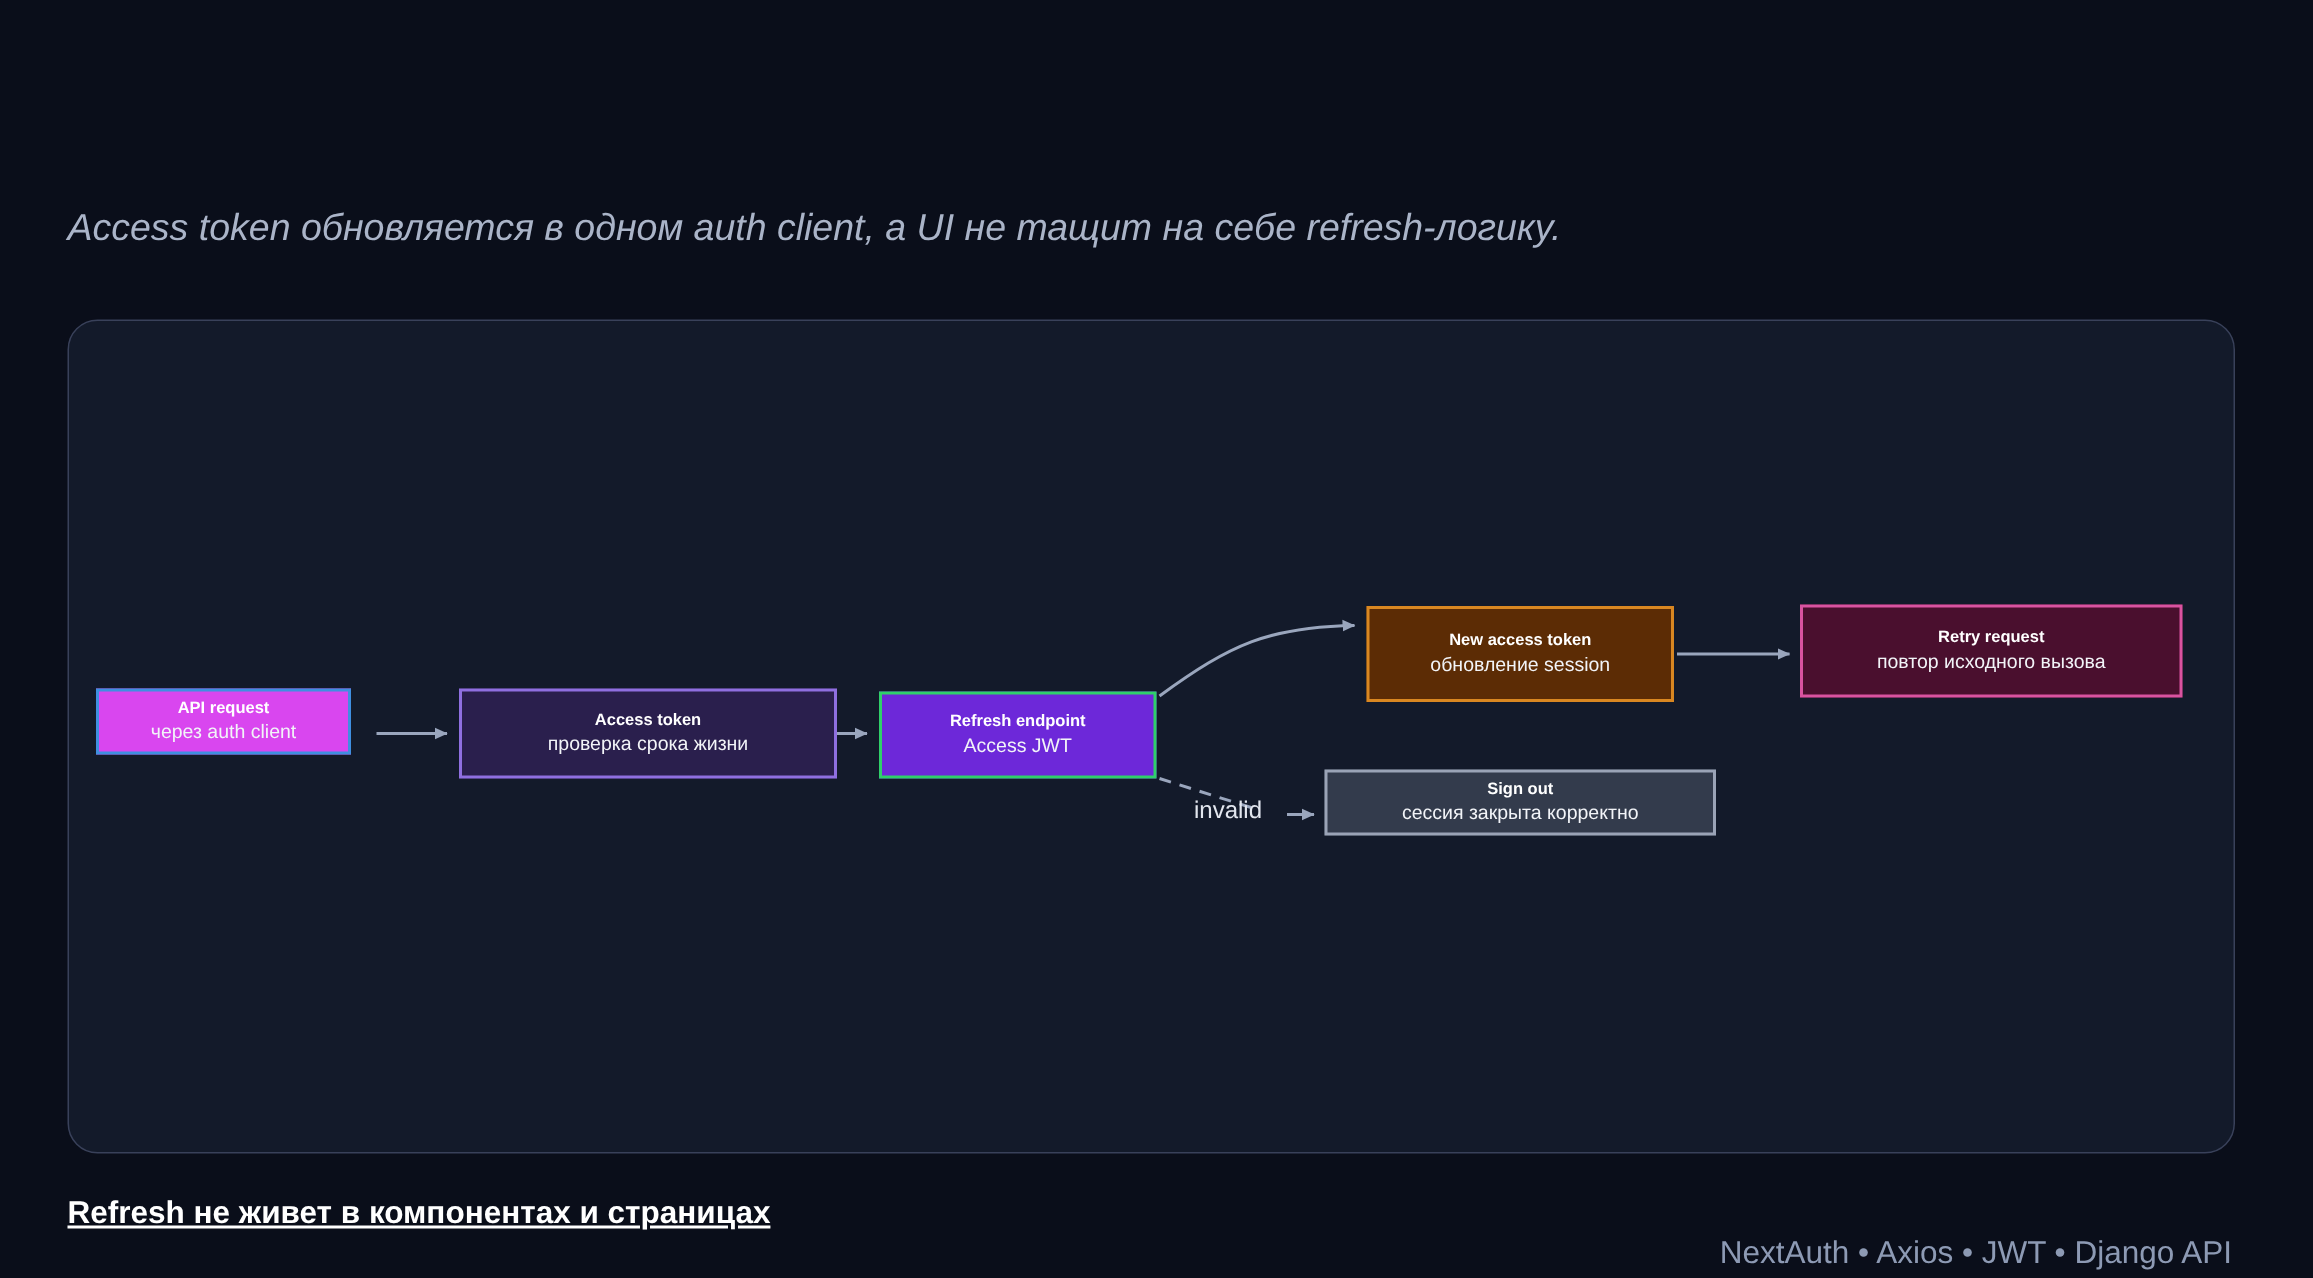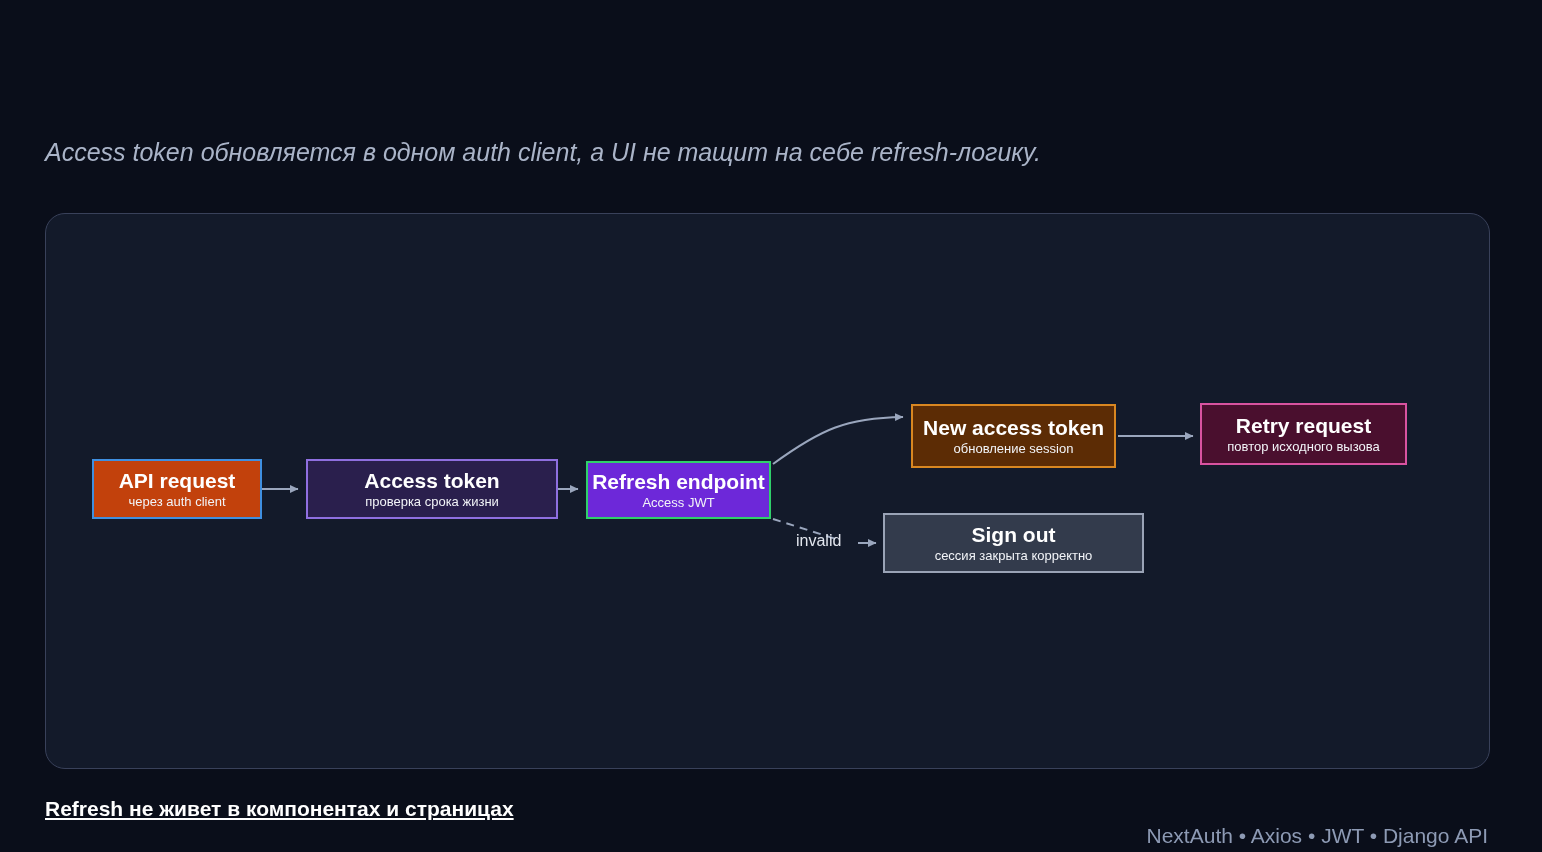--- a/index.html
+++ b/index.html
@@ -49,21 +49,21 @@
     position:absolute;
     display:flex;
     flex-direction:column;
     align-items:center;
     justify-content:center;
     text-align:center;
     line-height:1.22;
     border-style:solid;
     border-width:2px;
   }
-  .node .t1 { font-size:21px; font-weight:bold; color:#ffffff; white-space:nowrap; }
+  .node .t1 { font-size:11px; font-weight:bold; color:#ffffff; white-space:nowrap; }
   .node .t2 { font-size:13px; font-weight:normal; color:#f2f4f8; white-space:nowrap; }
 
   .edge-label {
     position:absolute;
     font-size:16px;
     color:#e2e6ee;
     white-space:nowrap;
   }
 
   
@@ -101,46 +101,46 @@
       <path d="M727,250 C775,215 800,204 857,203" fill="none" stroke="#9aa6bd" stroke-width="2" marker-end="url(#ah)"></path>
 
       <line x1="1072" y1="222" x2="1147" y2="222" stroke="#9aa6bd" stroke-width="2" marker-end="url(#ah)"></line>
 
       <path d="M727,305 L790,325" fill="none" stroke="#9aa6bd" stroke-width="2" stroke-dasharray="8 6"></path>
       <line x1="812" y1="329" x2="830" y2="329" stroke="#9aa6bd" stroke-width="2" marker-end="url(#ah)"></line>
     </svg>
 
     <div class="edge-label" style="left:750px; top:318px;">invalid</div>
 
-    <div class="node" style="left:46px; top:245px; width:170px; height:60px; background:#c2410c; border-color:#3f8fe0;">
+    <div class="node" style="left:18px; top:245px; width:170px; height:44px; background:#d946ef; border-color:#3f8fe0;">
       <span class="t1">API request</span>
       <span class="t2">через auth client</span>
     </div>
 
     <div class="node" style="left:260px; top:245px; width:252px; height:60px; background:#2a1f4d; border-color:#8f6fe0;">
       <span class="t1">Access token</span>
       <span class="t2">проверка срока жизни</span>
     </div>
 
     <div class="node" style="left:540px; top:247px; width:185px; height:58px; background:#6d28d9; border-color:#2fd06a;">
       <span class="t1">Refresh endpoint</span>
       <span class="t2">Access JWT</span>
     </div>
 
     <div class="node" style="left:865px; top:190px; width:205px; height:64px; background:#5c2c05; border-color:#d98721;">
       <span class="t1">New access token</span>
       <span class="t2">обновление session</span>
     </div>
 
-    <div class="node" style="left:1154px; top:189px; width:207px; height:62px; background:#4a0f2e; border-color:#d953a0;">
+    <div class="node" style="left:1154px; top:189px; width:255px; height:62px; background:#4a0f2e; border-color:#d953a0;">
       <span class="t1">Retry request</span>
       <span class="t2">повтор исходного вызова</span>
     </div>
 
-    <div class="node" style="left:837px; top:299px; width:261px; height:60px; background:#333b4c; border-color:#9aa3b6;">
+    <div class="node" style="left:837px; top:299px; width:261px; height:44px; background:#333b4c; border-color:#9aa3b6;">
       <span class="t1">Sign out</span>
       <span class="t2">сессия закрыта корректно</span>
     </div>
 
   </div>
 
   <div id="footer-left">Refresh не живет в компонентах и страницах</div>
   <div id="footer-right">NextAuth • Axios • JWT • Django API</div>
 
 </div>

